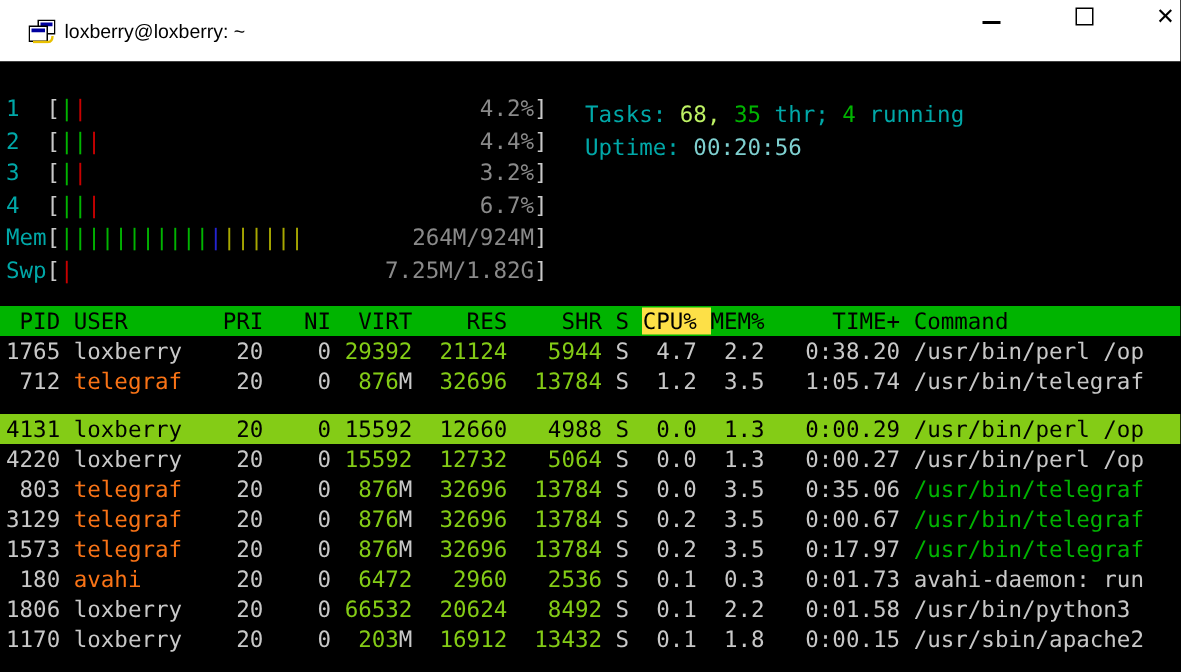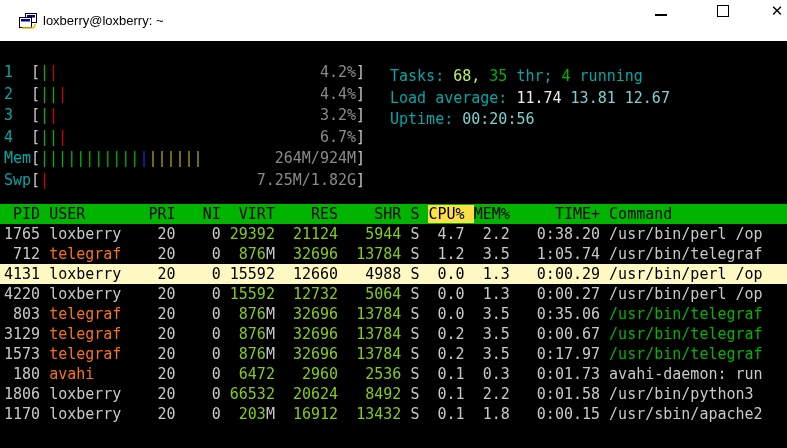--- a/index.html
+++ b/index.html
@@ -47,21 +47,21 @@
   .hdr-row {
     height:20px; line-height:20px; white-space:pre;
     background:#00b400; color:#000; padding-left:4px; cursor:default;
   }
   .hdr-row .sort-col { background:#fde047; }
   .prow { height:20px; line-height:20px; white-space:pre; padding-left:4px; }
   .prow span { color:#c8c8c8; }
   .prow span.t { color:#84cc16; }
   .prow span.d { color:#f97316; }
   .prow span.g { color:#00b400; }
-  .prow.sel { background:#fef9c3; }
+  .prow.sel { background:#84cc16;margin-top:12px; }
   .prow.sel span { color:#000 !important; }
 </style>
 </head>
 <body>
 
 <div class="titlebar">
   <span class="app-icon">
     <svg width="18" height="16" viewBox="0 0 18 16">
       <rect x="6.5" y="0.5" width="11" height="9" fill="#fff" stroke="#000"></rect>
       <rect x="8" y="2" width="8" height="2.5" fill="#0000a0"></rect>
@@ -89,23 +89,20 @@
       <div class="meter"><span class="lbl">4</span><span class="bracket">[</span><span class="meter-body"><span class="b-g">|</span><span class="b-g">|</span><span class="b-r">|</span><span class="meter-val">6.7%</span></span><span class="bracket">]</span></div>
       <div class="meter"><span class="lbl">Mem</span><span class="bracket">[</span><span class="meter-body"><span class="b-g">|</span><span class="b-g">|</span><span class="b-g">|</span><span class="b-g">|</span><span class="b-g">|</span><span class="b-g">|</span><span class="b-g">|</span><span class="b-g">|</span><span class="b-g">|</span><span class="b-g">|</span><span class="b-g">|</span><span class="b-b">|</span><span class="b-y">|</span><span class="b-y">|</span><span class="b-y">|</span><span class="b-y">|</span><span class="b-y">|</span><span class="b-y">|</span><span class="meter-val">264M/924M</span></span><span class="bracket">]</span></div>
       <div class="meter"><span class="lbl">Swp</span><span class="bracket">[</span><span class="meter-body"><span class="b-r">|</span><span class="meter-val">7.25M/1.82G</span></span><span class="bracket">]</span></div>
     </div>
 
   <div class="info">
     <div class="info-line">
       <span class="cyan">Tasks:</span><span class="whi">68,</span><span class="grn">35</span><span class="cyan">thr;</span><span class="grn">4</span><span class="cyan">running</span>
     </div>
     <div class="info-line">
-      <span class="cyan">Load average:</span><span class="brw">11.74</span><span class="pale">13.81</span><span class="pale">12.67</span>
-    </div>
-    <div class="info-line">
       <span class="cyan">Uptime:</span><span class="pale">00:20:56</span>
     </div>
   </div>
 
   <div class="ptable">
     <div class="hdr-row" id="table-header"><span> PID</span> <span>USER     </span> <span> PRI</span> <span>  NI</span> <span> VIRT</span> <span>   RES</span> <span>   SHR</span> <span>S</span> <span class="sort-col">CPU% </span><span>MEM%</span> <span>    TIME+</span> <span>Command</span></div>
     <div id="table-rows">
         <div class="prow"><span>1765</span> <span>loxberry </span> <span>  20</span> <span>   0</span> <span class="t">29392</span> <span class="t"> 21124</span> <span class="t">  5944</span> <span>S</span> <span> 4.7</span> <span> 2.2</span> <span>  0:38.20</span> <span>/usr/bin/perl /op</span></div>
         <div class="prow"><span> 712</span> <span class="d">telegraf </span> <span>  20</span> <span>   0</span> <span class="t"> 876</span><span>M</span> <span class="t"> 32696</span> <span class="t"> 13784</span> <span>S</span> <span> 1.2</span> <span> 3.5</span> <span>  1:05.74</span> <span>/usr/bin/telegraf</span></div>
         <div class="prow sel"><span>4131</span> <span>loxberry </span> <span>  20</span> <span>   0</span> <span class="t">15592</span> <span class="t"> 12660</span> <span class="t">  4988</span> <span>S</span> <span> 0.0</span> <span> 1.3</span> <span>  0:00.29</span> <span>/usr/bin/perl /op</span></div>

